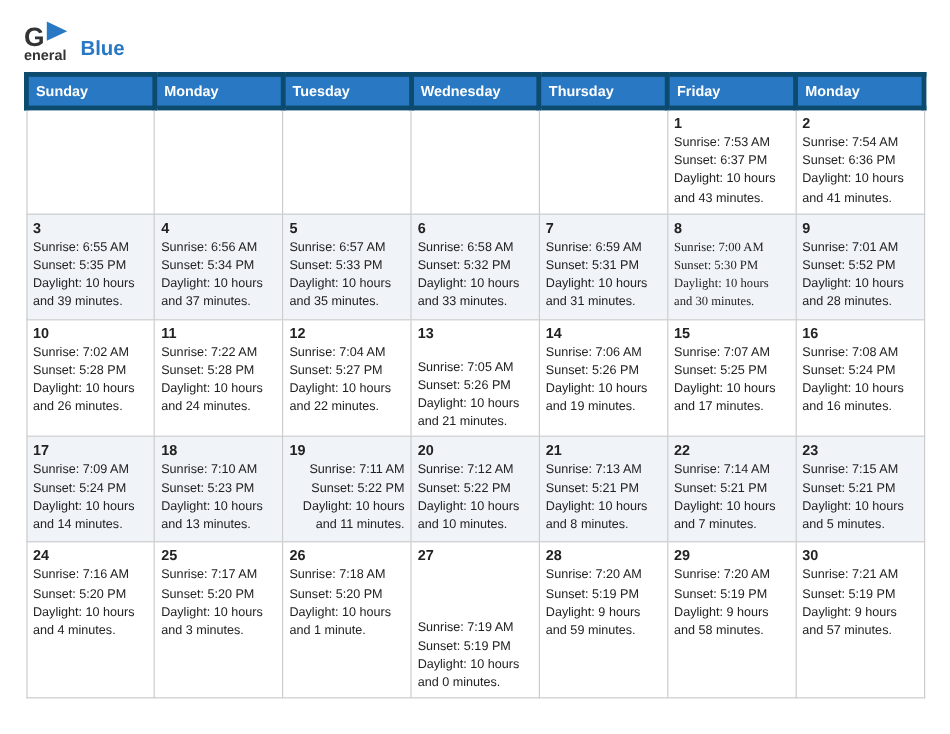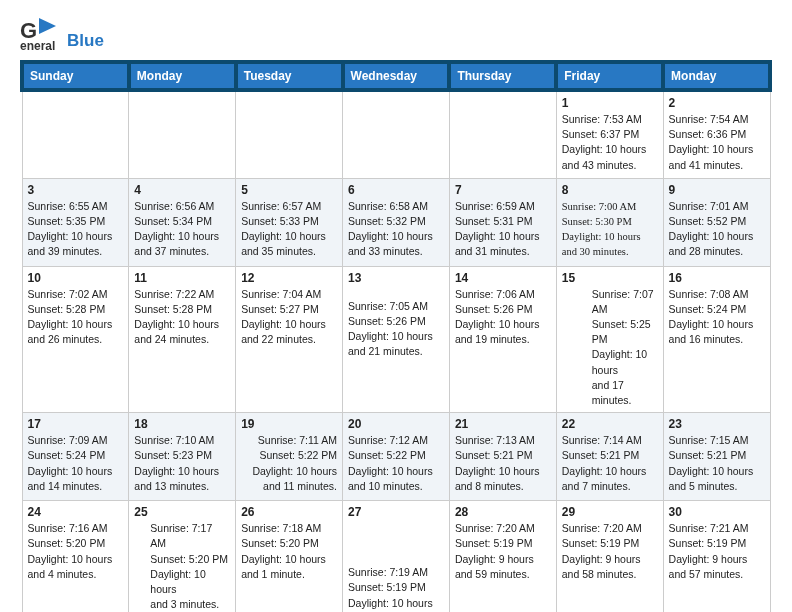--- a/index.html
+++ b/index.html
@@ -220,21 +220,21 @@
           </td>
           <td>
             <span class="day-num">14</span>
             <div class="day-info" style="white-space: pre-line;">Sunrise: 7:06 AM
 Sunset: 5:26 PM
 Daylight: 10 hours
 and 19 minutes.</div>
           </td>
           <td>
             <span class="day-num">15</span>
-            <div class="day-info" style="white-space: pre-line; margin-left: 30px;">Sunrise: 7:07 AM
+            <div class="day-info" style="white-space: pre-line;">Sunrise: 7:07 AM
 Sunset: 5:25 PM
 Daylight: 10 hours
 and 17 minutes.</div>
           </td>
           <td>
             <span class="day-num">16</span>
             <div class="day-info" style="white-space: pre-line;">Sunrise: 7:08 AM
 Sunset: 5:24 PM
 Daylight: 10 hours
 and 16 minutes.</div>
@@ -294,21 +294,21 @@
         <tr>
           <td>
             <span class="day-num">24</span>
             <div class="day-info" style="white-space: pre-line;">Sunrise: 7:16 AM
 Sunset: 5:20 PM
 Daylight: 10 hours
 and 4 minutes.</div>
           </td>
           <td>
             <span class="day-num">25</span>
-            <div class="day-info" style="white-space: pre-line; margin-left: 16px;">Sunrise: 7:17 AM
+            <div class="day-info" style="white-space: pre-line;">Sunrise: 7:17 AM
 Sunset: 5:20 PM
 Daylight: 10 hours
 and 3 minutes.</div>
           </td>
           <td>
             <span class="day-num">26</span>
             <div class="day-info" style="white-space: pre-line;">Sunrise: 7:18 AM
 Sunset: 5:20 PM
 Daylight: 10 hours
 and 1 minute.</div>

